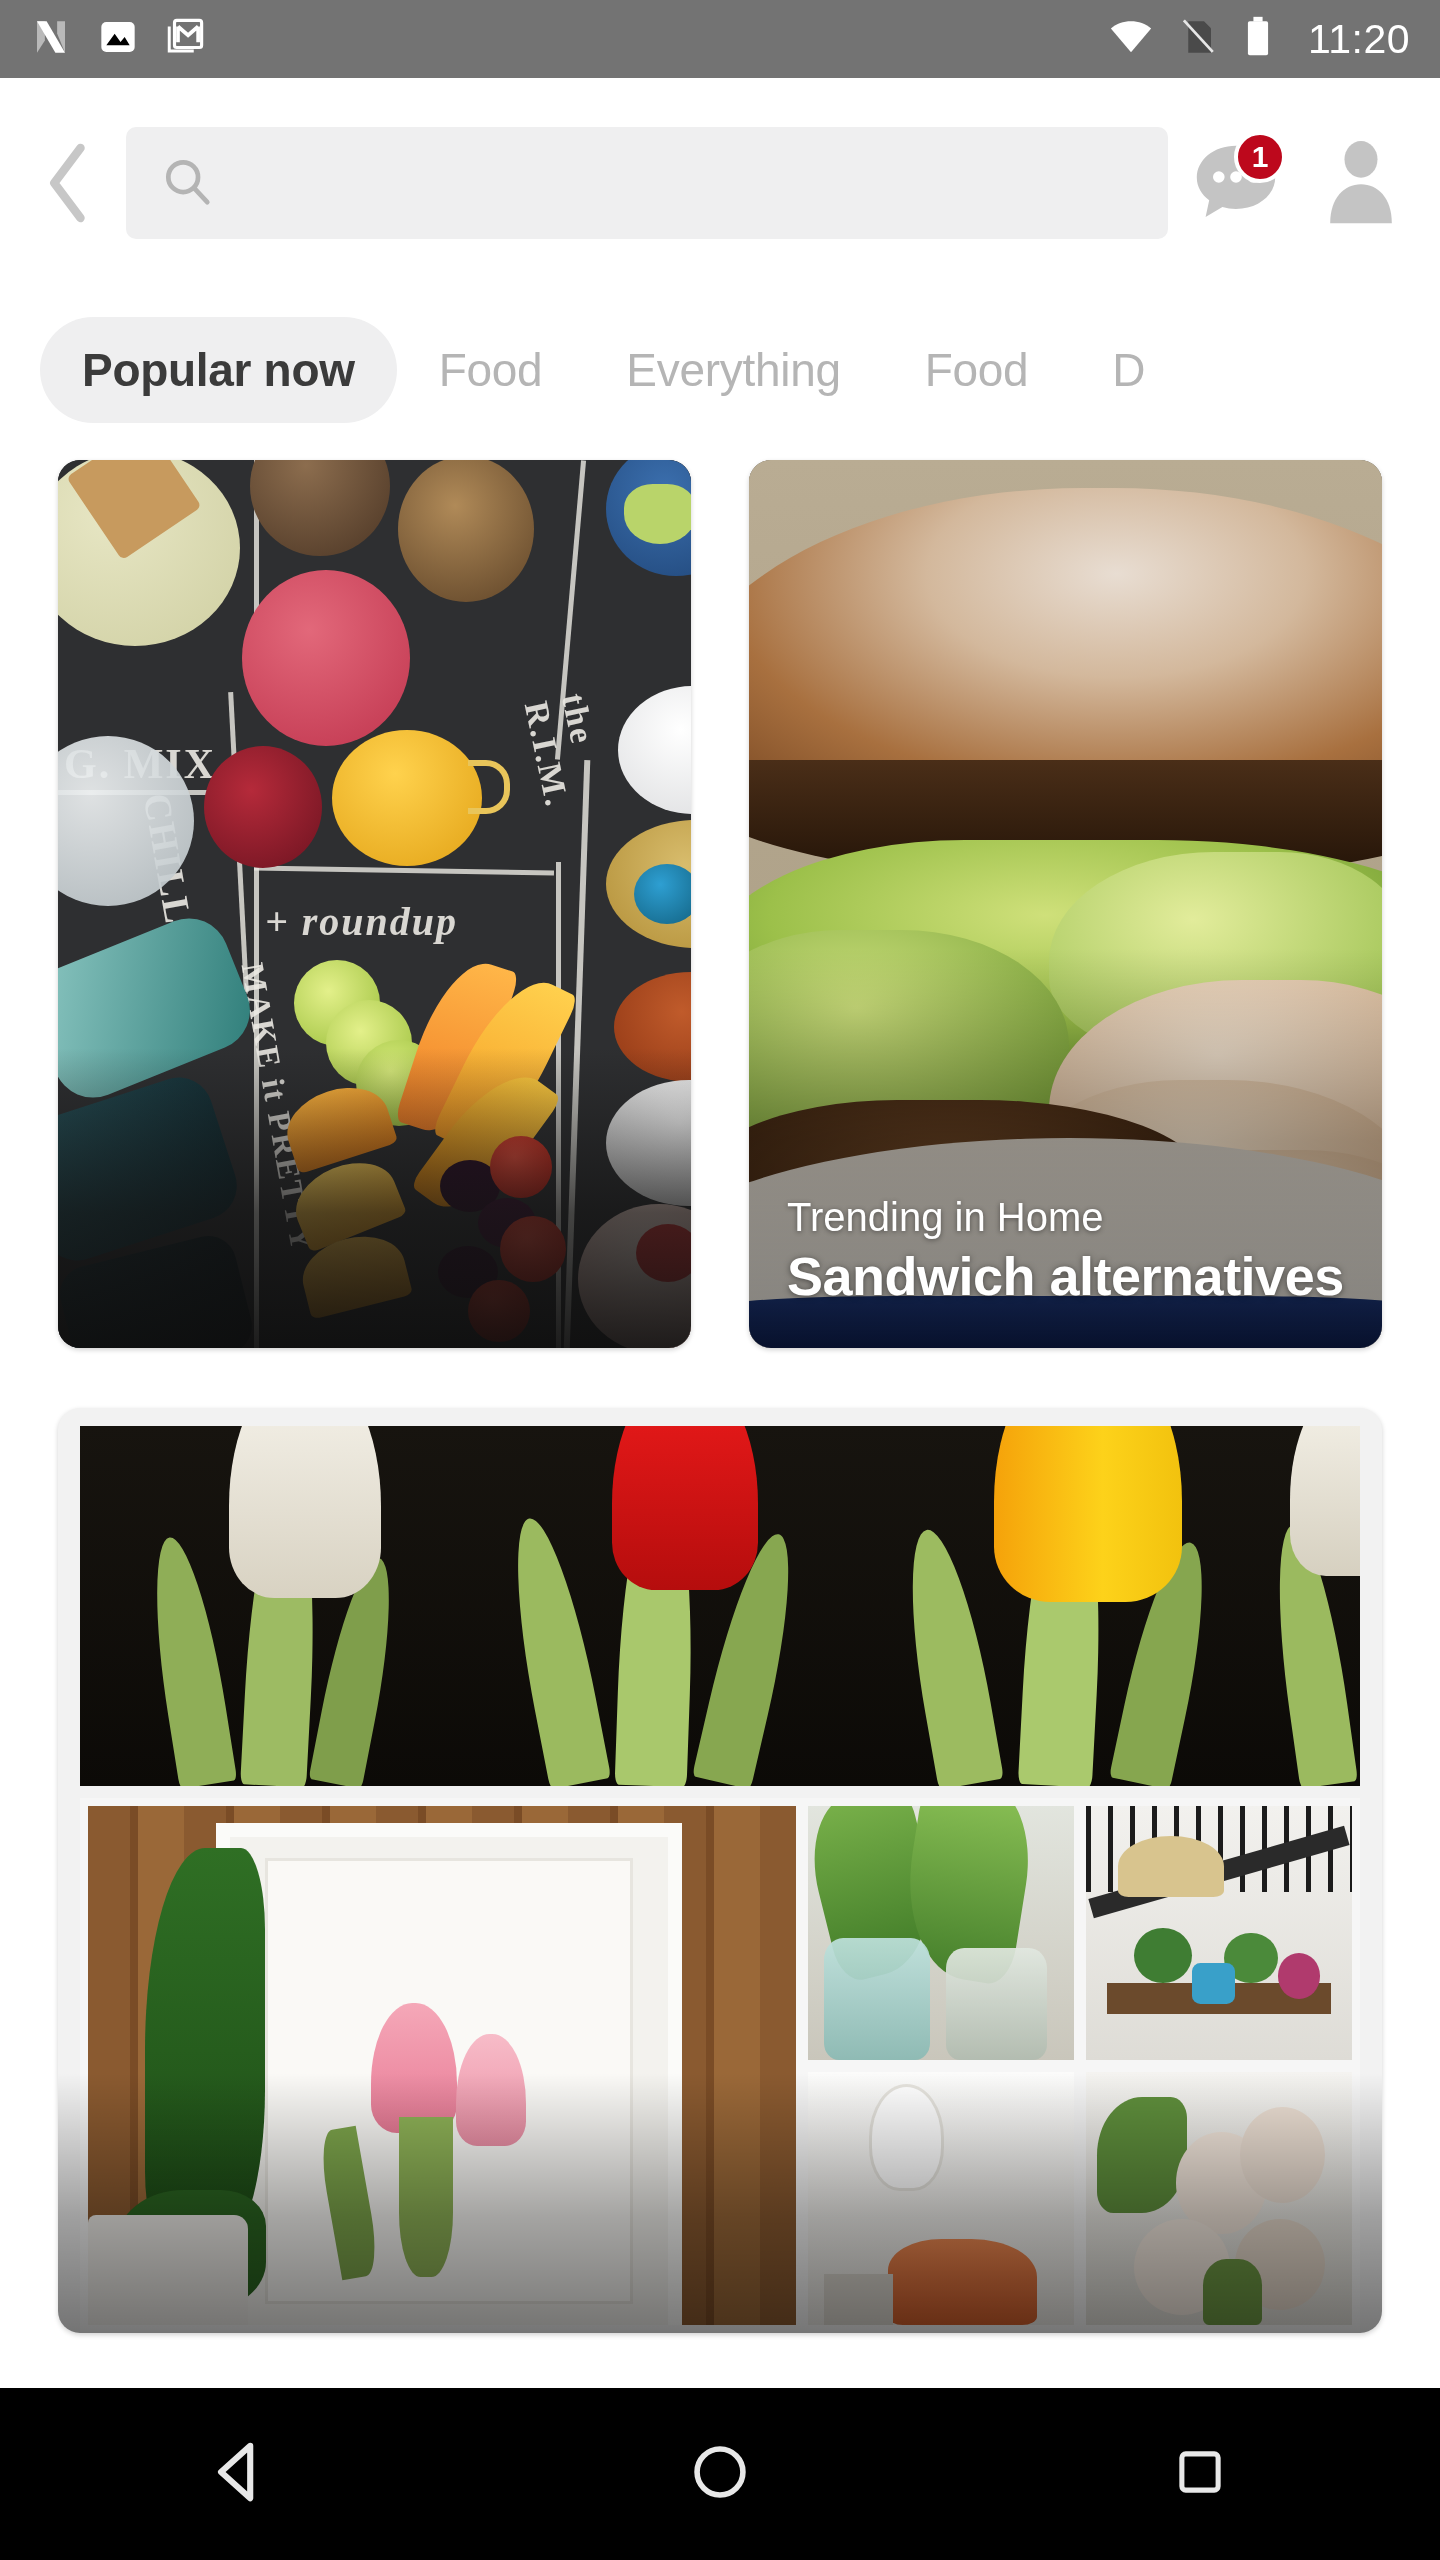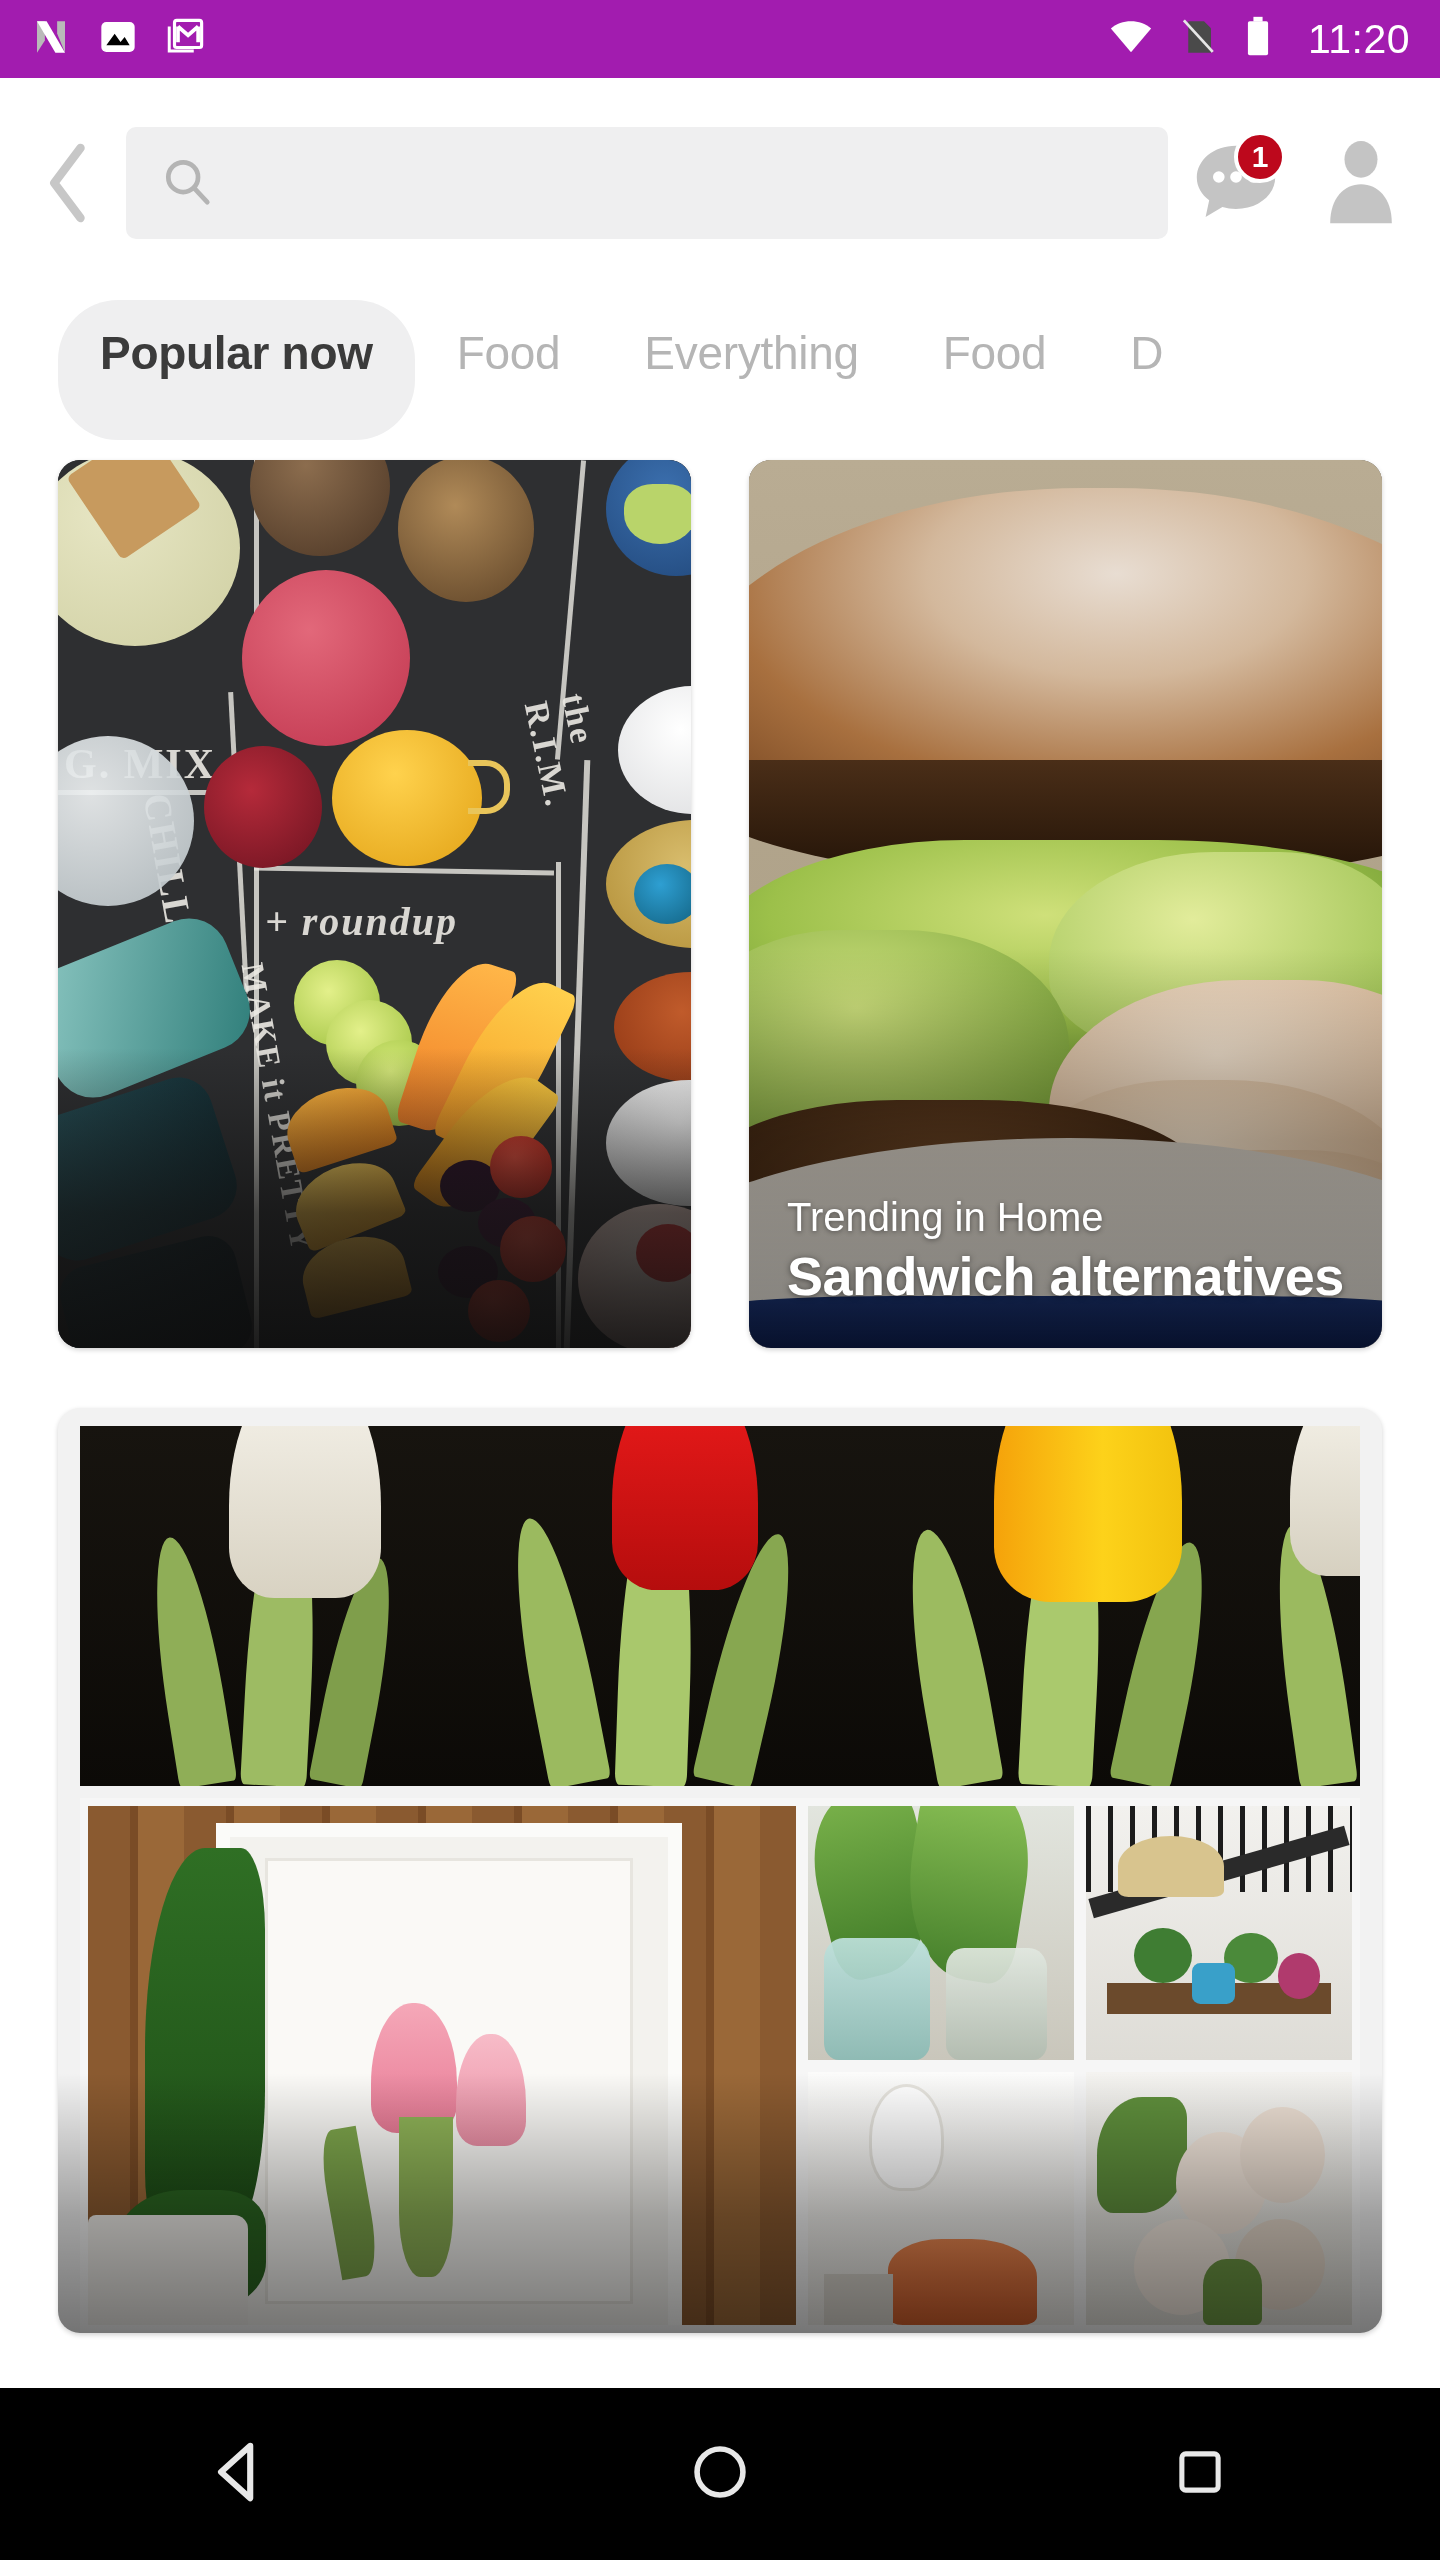--- a/index.html
+++ b/index.html
@@ -7,21 +7,21 @@
     width:1440px; height:2560px;
     background:#ffffff;
     font-family:"Liberation Sans", sans-serif;
     overflow:hidden;
   }
   #screen { position:relative; width:1440px; height:2560px; background:#fff; }
 
   
   .statusbar{
     position:absolute; top:0; left:0; width:1440px; height:78px;
-    background:#a21caf; display:flex; align-items:center;
+    background:#737373; display:flex; align-items:center;
     padding:0 30px; color:#fff;
   }
   .sb-left{ display:flex; align-items:center; gap:26px; }
   .sb-right{ margin-left:auto; display:flex; align-items:center; gap:22px; }
   .sb-clock{
     font-size:41px; font-weight:400; color:#fff; letter-spacing:0.5px;
     margin-left:10px; line-height:1;
   }
 
   
@@ -58,21 +58,21 @@
     border:4px solid #fff; padding:0 4px;
   }
   .avatar-btn{
     width:130px; height:120px; margin-right:14px;
     display:flex; align-items:center; justify-content:center; flex:0 0 auto;
   }
 
   
   .tabs{
     position:absolute; top:300px; left:0; width:1204px; height:140px;
-    display:flex; overflow:hidden; padding-left:58px;
+    display:flex; align-items:center; overflow:hidden; padding-left:40px;
   }
   .tab{
     font-size:46px; color:#b5b5b5; font-weight:400;
     padding:26px 42px; white-space:nowrap; flex:0 0 auto;
     letter-spacing:-0.3px;
   }
   .tab.active{
     background:#efeff0; border-radius:60px;
     color:#3b3b3b; font-weight:700;
   }

